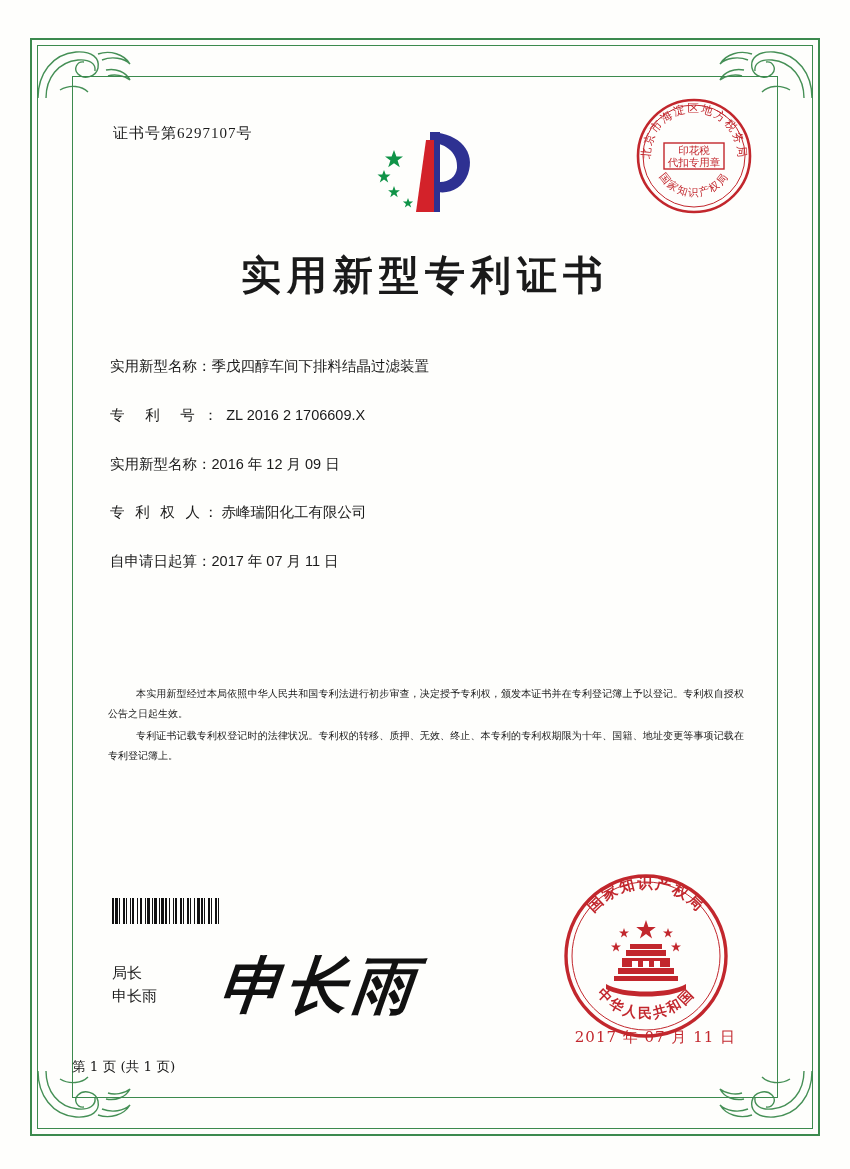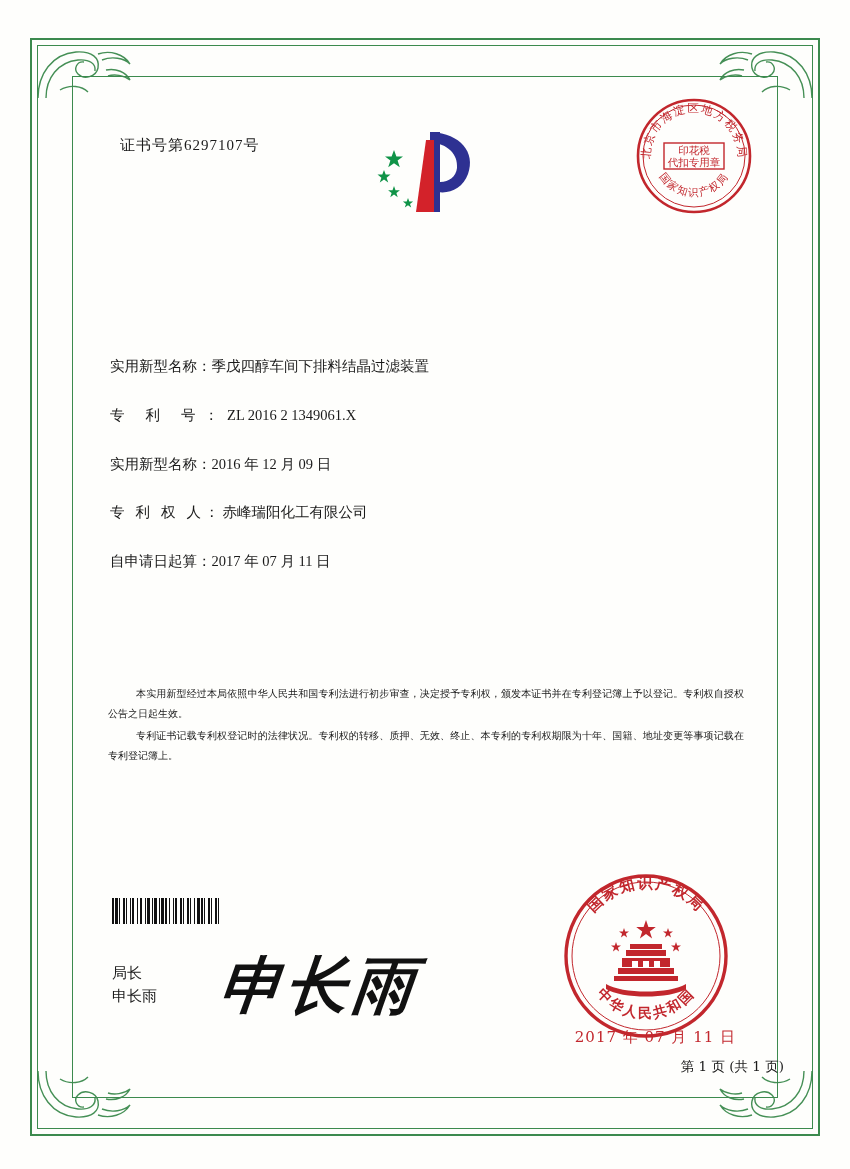--- a/index.html
+++ b/index.html
@@ -70,26 +70,25 @@
   .content {
     position: absolute;
     left: 72px;
     top: 76px;
     width: 706px;
     height: 1022px;
   }
 
   .cert-no {
     position: absolute;
-    left: 48px;
+    left: 41px;
     top: 48px;
     font-size: 15px;
     letter-spacing: 1px;
     font-family: "Liberation Serif", serif;
-    margin-top: 12px;
   }
 
   
   .logo {
     position: absolute;
     left: 292px;
     top: 48px;
     width: 130px;
     height: 98px;
   }
@@ -122,24 +121,24 @@
     width: 640px;
   }
   .field {
     font-size: 14.5px;
     margin-bottom: 28.5px;
     line-height: 1.4;
     white-space: nowrap;
   }
   .field .lbl {
     display: inline-block;
+    font-family: Liberation Serif, serif;
+  }
+  .field .val {
     font-family: Liberation Sans, sans-serif;
-  }
-  .field .val {
-    font-family: Liberation Serif, serif;
   }
   .w-name  .lbl { letter-spacing: 0px; }
   .w-inv   .lbl { letter-spacing: 6.5px; }
   .w-pat   .lbl { letter-spacing: 8.5px; }
   .w-app   .lbl { letter-spacing: 0px; }
   .w-owner .lbl { letter-spacing: 3.5px; }
   .w-pub   .lbl { letter-spacing: 0px; }
 
   .paragraphs {
     position: absolute;
@@ -210,21 +209,21 @@
     color: #c2272d;
     font-family: "DejaVu Serif", serif;
     letter-spacing: 1px;
   }
 
   .page-footer {
     position: absolute;
     left: 0;
     bottom: 22px;
     width: 712px;
-    text-align: right;
+    text-align: left;
     font-size: 13.5px;
     font-family: "DejaVu Serif", serif;
   }
 </style>
 </head>
 <body>
 
 <div class="page">
 
   <div class="outer-border"></div>
@@ -299,27 +298,28 @@
           <textPath href="#arcTop" startOffset="50%" text-anchor="middle">北京市海淀区地方税务局</textPath>
         </text>
         <text fill="#c2272d" font-size="10.5" font-family="DejaVu Serif, serif" letter-spacing="1.4">
           <textPath href="#arcBot" startOffset="50%" text-anchor="middle">国家知识产权局</textPath>
         </text>
         <text x="60" y="58" fill="#c2272d" font-size="10.5" text-anchor="middle" font-family="DejaVu Serif, serif">印花税</text>
         <text x="60" y="70" fill="#c2272d" font-size="10.5" text-anchor="middle" font-family="DejaVu Serif, serif">代扣专用章</text>
       </svg>
     </div>
 
+    <div class="main-title">实用新型专利证书</div>
 
     <div class="fields">
       <div class="field w-name">
         <span class="lbl">实用新型名称：</span><span class="val">季戊四醇车间下排料结晶过滤装置</span>
       </div>
       <div class="field w-pat">
-        <span class="lbl">专 利 号：</span><span class="val">ZL 2016 2 1349061.X</span>
+        <span class="lbl">专 利 号：</span><span class="val">ZL 2016 2 1706609.X</span>
       </div>
       <div class="field w-app">
         <span class="lbl">实用新型名称：</span><span class="val">2016 年 12 月 09 日</span>
       </div>
       <div class="field w-owner">
         <span class="lbl">专 利 权 人：</span><span class="val">赤峰瑞阳化工有限公司</span>
       </div>
       <div class="field w-pub">
         <span class="lbl">自申请日起算：</span><span class="val">2017 年 07 月 11 日</span>
       </div>

